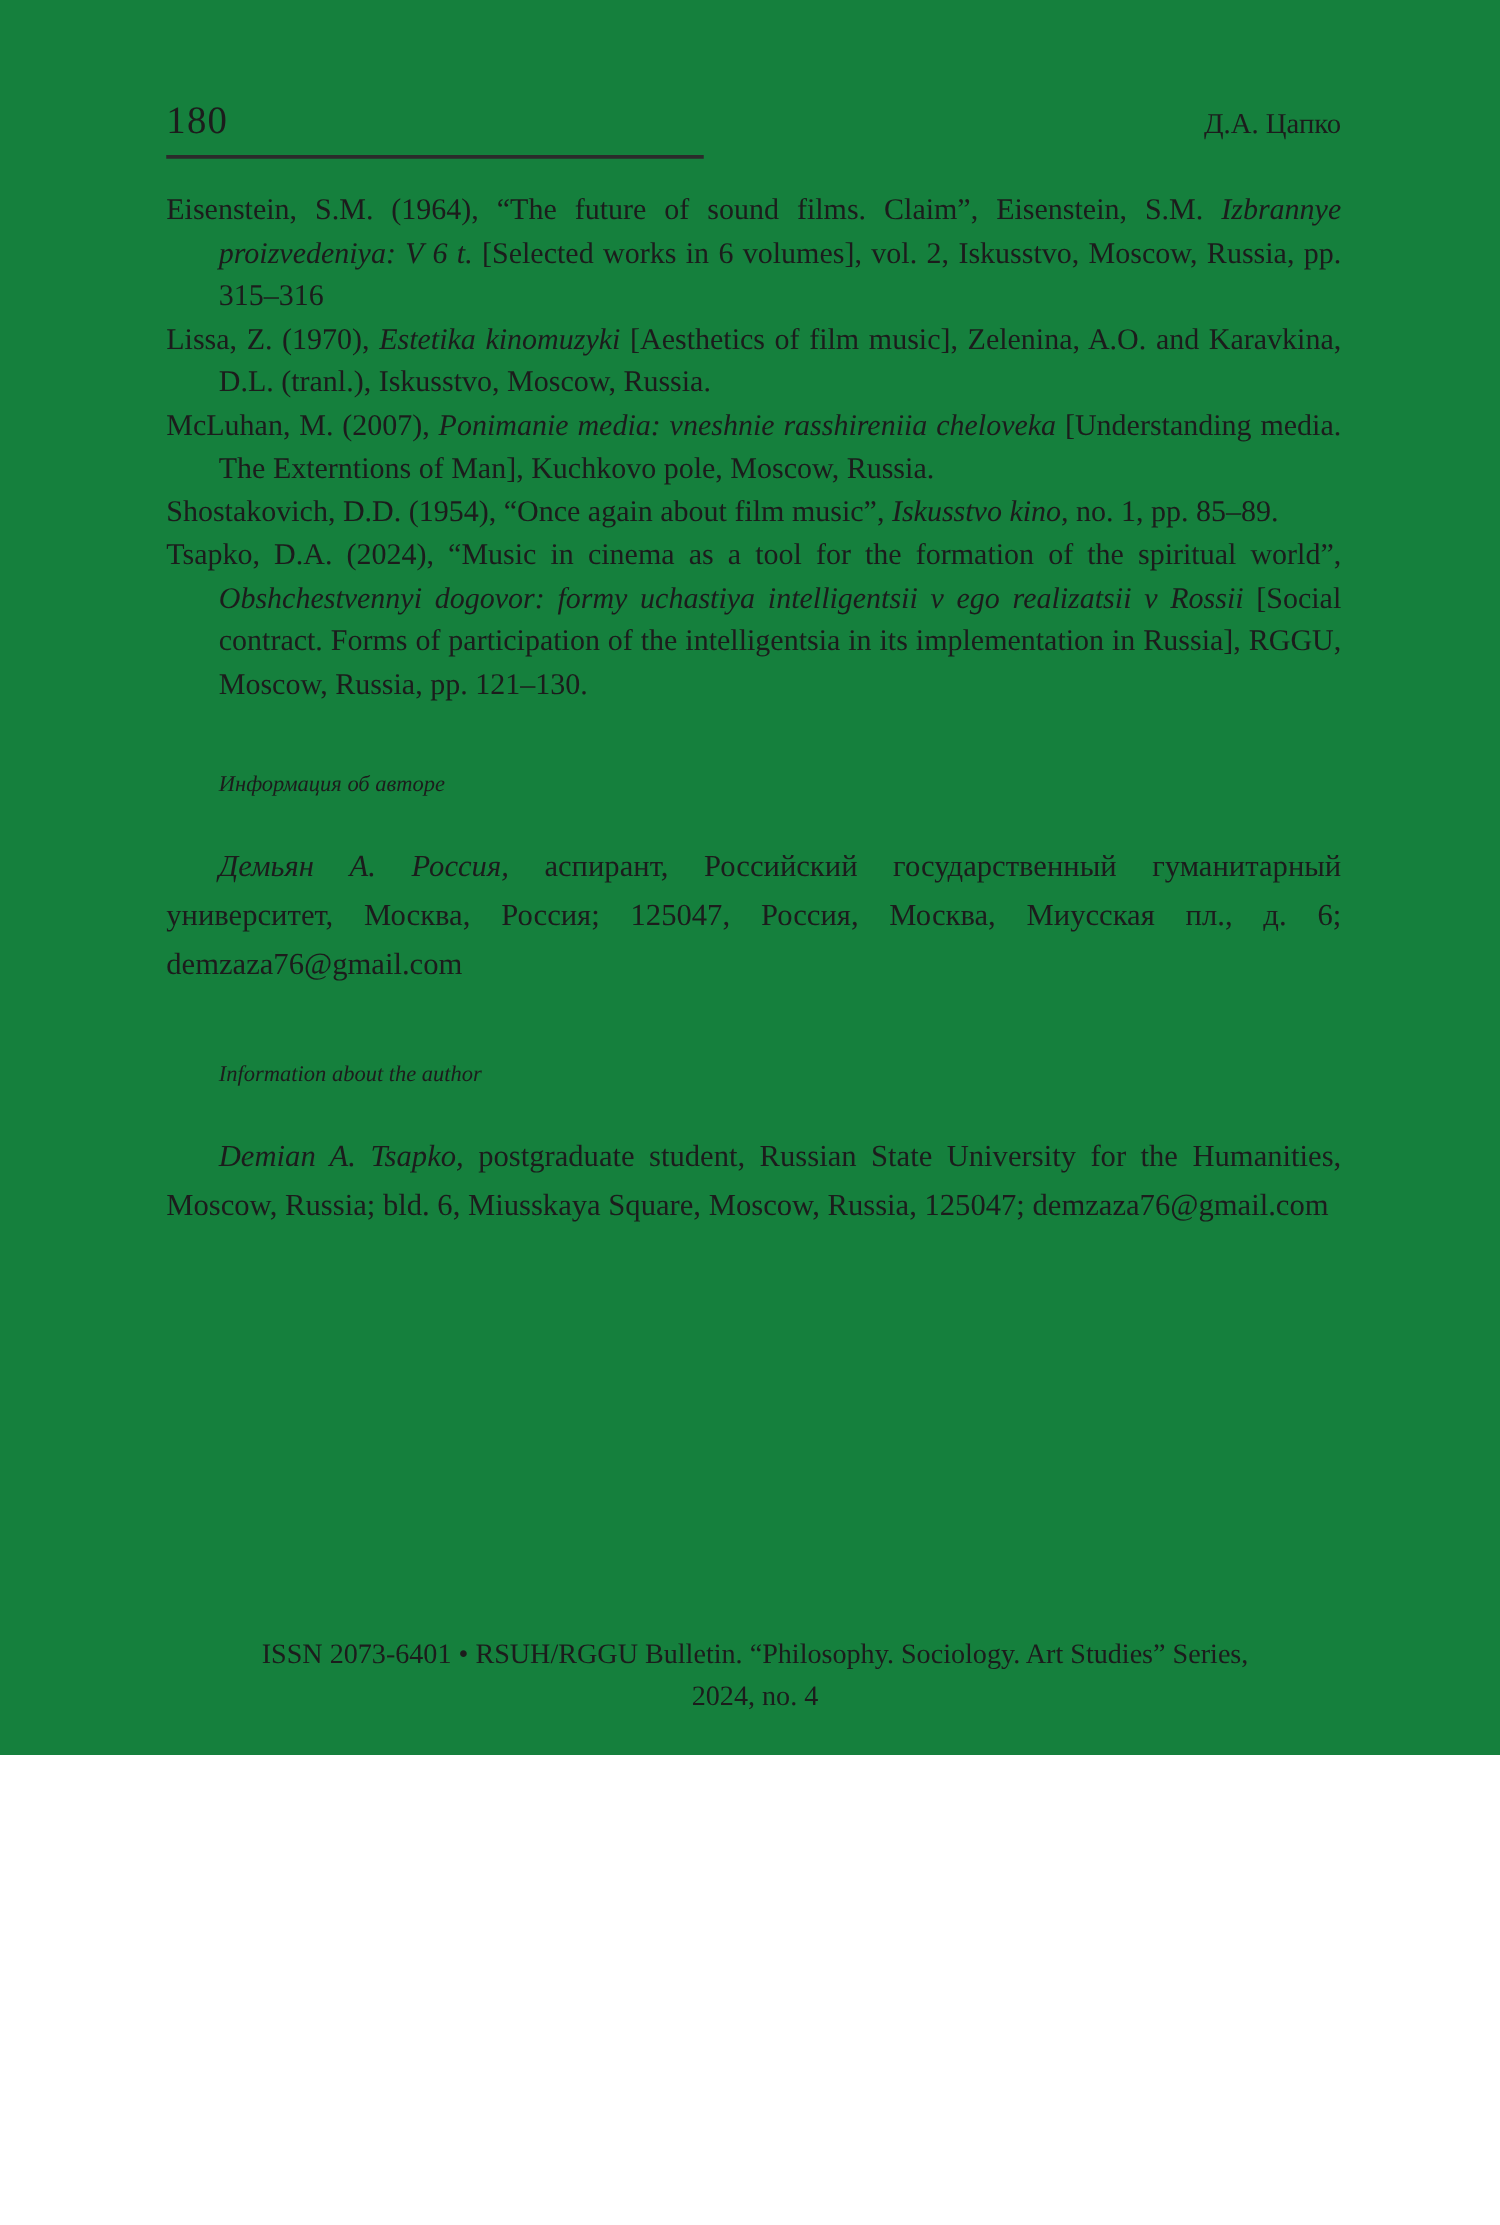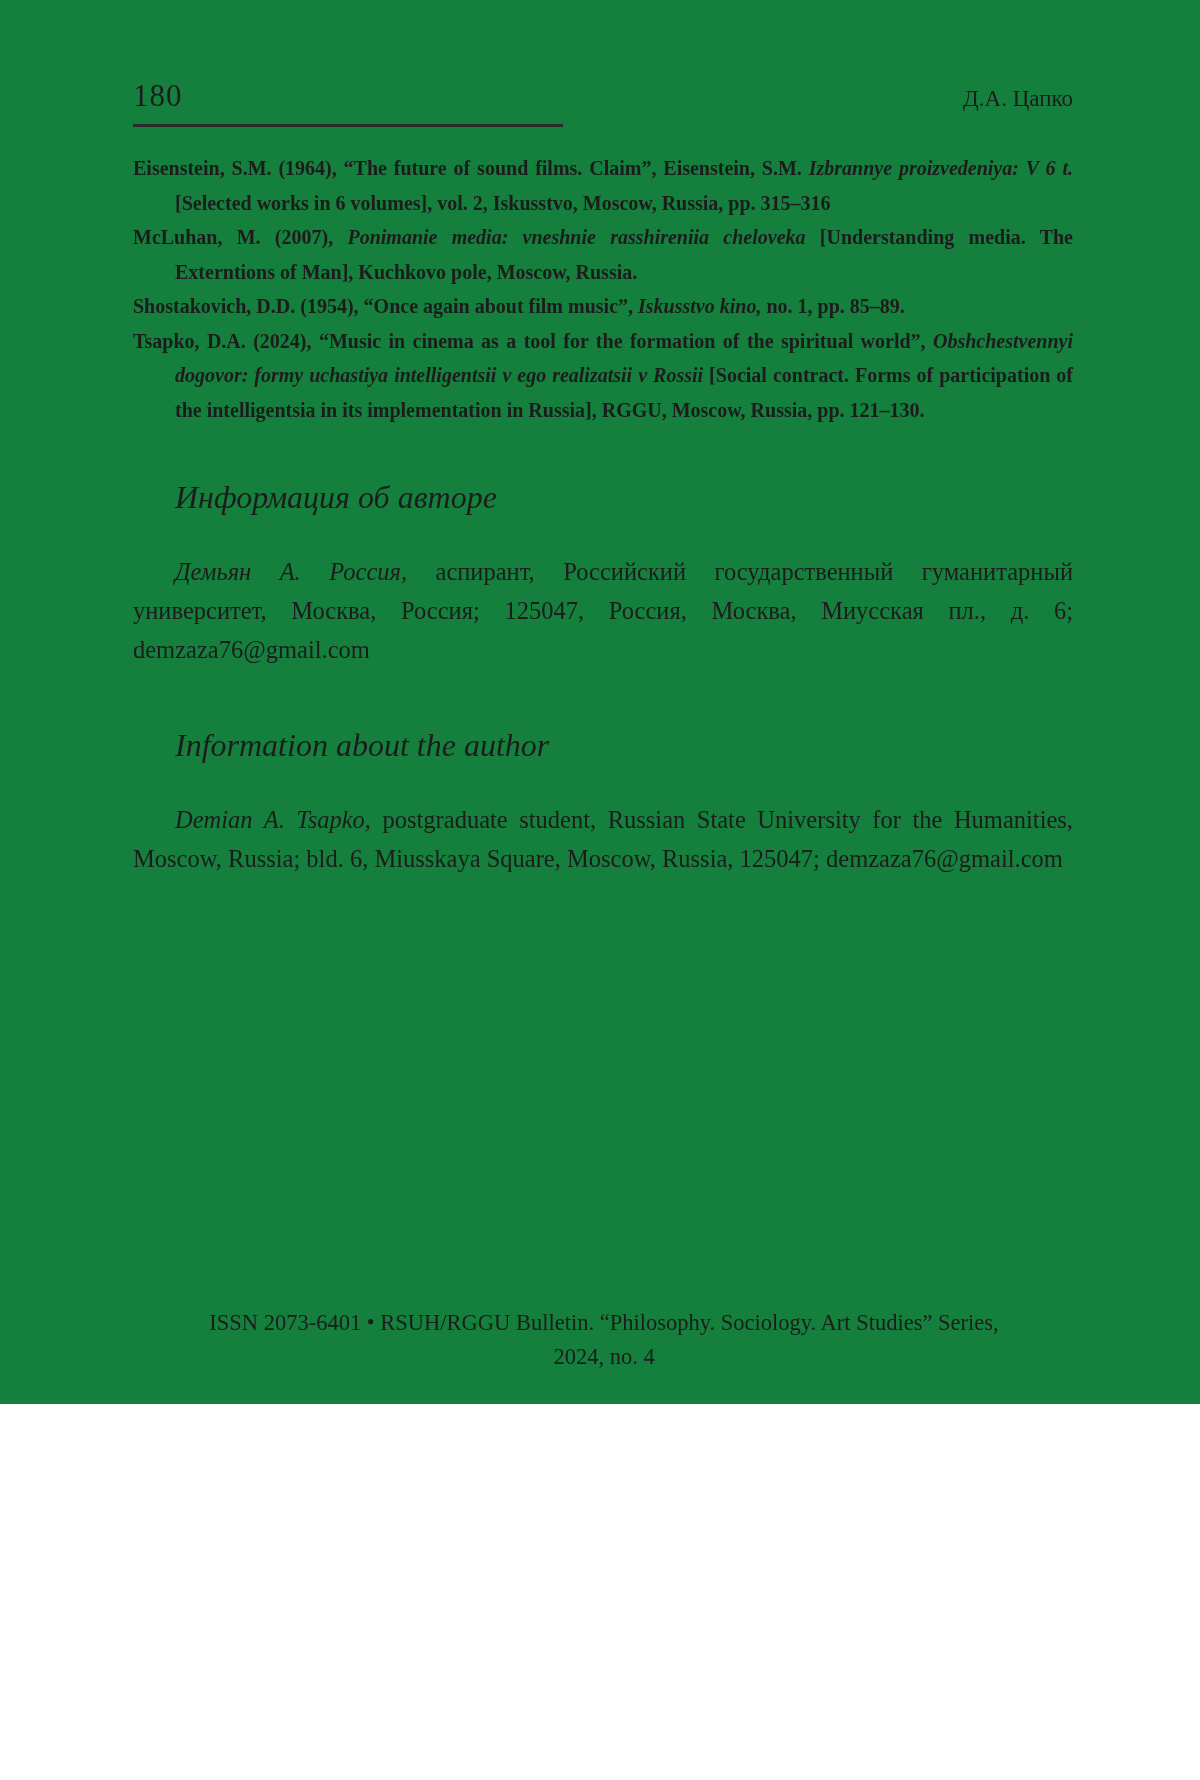--- a/index.html
+++ b/index.html
@@ -33,31 +33,30 @@
   }
   .refs-rule {
     width: 430px;
     border: 0;
     border-top: 3px solid #2b2b2b;
     margin: 10px 0 0 0;
   }
   .ref-list { margin-top: 24px; }
   .ref-list p.ref-entry {
     margin: 0;
-    font-size: 20px;
+    font-size: 24px;
     line-height: 34.5px;
     text-align: justify;
     padding-left: 42px;
     text-indent: -42px;
-    font-weight: bold;
   }
   .section-heading {
     font-style: italic;
     font-weight: normal;
-    font-size: 32px;
+    font-size: 18px;
     margin: 0;
     padding-left: 42px;
   }
   .heading-ru { margin-top: 52px; }
   .heading-en { margin-top: 58px; }
   .author-para {
     margin: 36px 0 0 0;
     font-size: 24.5px;
     line-height: 39px;
     text-align: justify;
@@ -80,20 +79,21 @@
 
   <div class="running-header">
     <span class="page-number">180</span>
     <span class="running-author">Д.А. Цапко</span>
   </div>
 
   <hr class="refs-rule">
 
   <div class="ref-list">
       <p class="ref-entry"><span>Eisenstein, S.M. (1964), “The future of sound films. Claim”, Eisenstein, S.M. </span><i>Izbrannye proizvedeniya: V 6 t.</i><span> [Selected works in 6 volumes], vol. 2, Iskusstvo, Moscow, Russia, pp. 315–316</span></p>
+      <p class="ref-entry"><span>Lissa, Z. (1970), </span><i>Estetika kinomuzyki</i><span> [Aesthetics of film music], Zelenina, A.O. and Karavkina, D.L. (tranl.), Iskusstvo, Moscow, Russia.</span></p>
       <p class="ref-entry"><span>McLuhan, M. (2007), </span><i>Ponimanie media: vneshnie rasshireniia cheloveka</i><span> [Understanding media. The Externtions of Man], Kuchkovo pole, Moscow, Russia.</span></p>
       <p class="ref-entry"><span>Shostakovich, D.D. (1954), “Once again about film music”, </span><i>Iskusstvo kino,</i><span> no. 1, pp. 85–89.</span></p>
       <p class="ref-entry"><span>Tsapko, D.A. (2024), “Music in cinema as a tool for the formation of the spiritual world”, </span><i>Obshchestvennyi dogovor: formy uchastiya intelligentsii v ego realizatsii v Rossii</i><span> [Social contract. Forms of participation of the intelligentsia in its implementation in Russia], RGGU, Moscow, Russia, pp. 121–130.</span></p>
     </div>
 
   <h3 class="section-heading heading-ru">Информация об авторе</h3>
   <p class="author-para"><i>Демьян А. Россия,</i><span> аспирант, Российский государственный гуманитарный университет, Москва, Россия; 125047, Россия, Москва, Миусская пл., д. 6; demzaza76@gmail.com</span></p>
 
   <h3 class="section-heading heading-en">Information about the author</h3>
   <p class="author-para"><i>Demian A. Tsapko,</i><span> postgraduate student, Russian State University for the Humanities, Moscow, Russia; bld. 6, Miusskaya Square, Moscow, Russia, 125047; demzaza76@gmail.com</span></p>

